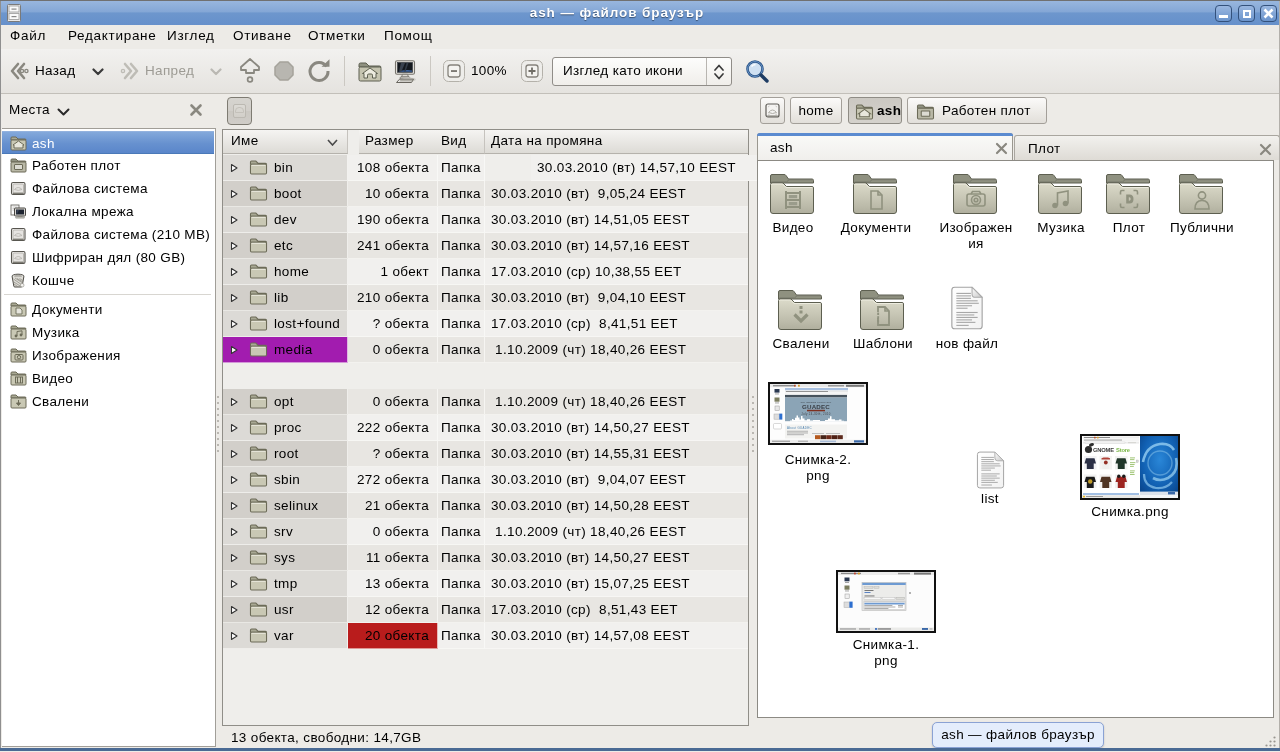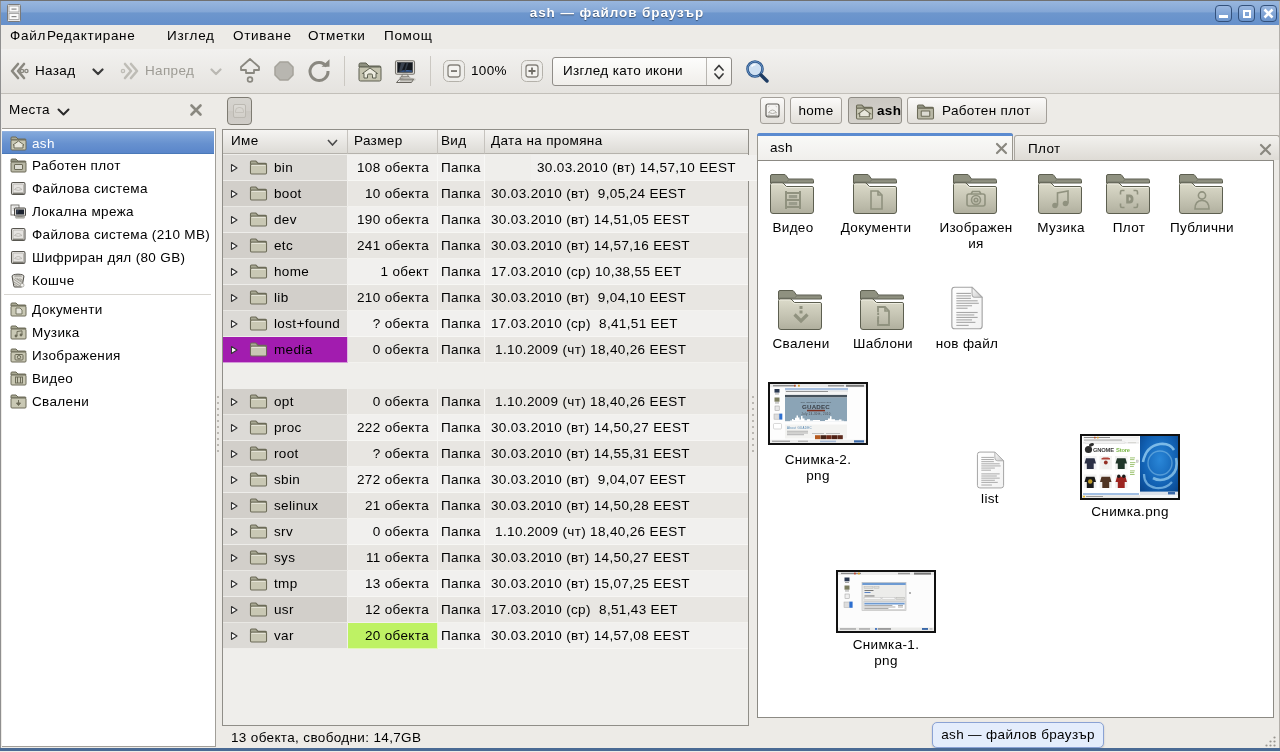--- a/index.html
+++ b/index.html
@@ -61,21 +61,21 @@
       <div style="position:absolute;left:4px;top:4px;width:8px;height:8px;border:2px solid #fff;"></div>
     </div>
   <div class="wbtn" style="left:1260px;">
     <svg width="15" height="15" style="position:absolute;left:0px;top:0px;">
         <path d="M3.5 3.5 L11.5 11.5 M11.5 3.5 L3.5 11.5" stroke="#fff" stroke-width="2.6"></path>
       </svg>
   </div>
 </div>
 <div class="menubar">
   <span style="left:10px;">Файл</span>
-  <span style="left:47px;">Редактиране</span>
+  <span style="left:68px;">Редактиране</span>
   <span style="left:167px;">Изглед</span>
   <span style="left:233px;">Отиване</span>
   <span style="left:308px;">Отметки</span>
   <span style="left:384px;">Помощ</span>
 </div>
 <div class="toolbar">
   <svg width="20" height="20" viewBox="0 0 20 20" style="position:absolute;left:9px;top:12px;">
     <path d="M9 3 L3 10 L9 17 M15 3 L9 10 L15 17" fill="none" stroke="#8a8880" stroke-width="2.6" stroke-linejoin="round" stroke-linecap="round"></path>
     <circle cx="13" cy="10" r="1.6" fill="none" stroke="#8a8880" stroke-width="1.4"></circle>
       <circle cx="17.4" cy="10" r="1.6" fill="none" stroke="#8a8880" stroke-width="1.4"></circle>
@@ -265,21 +265,21 @@
   <div style="position:absolute;left:7px;top:9px;width:9px;height:6px;border:1px solid #c4c1ba;border-radius:4px 4px 0 0;"></div>
 </div>
 
 <div class="midpane">
   <div class="lheader" style="left:0;width:125px;">
      <span style="position:absolute;left:8px;top:3px;">Име</span>
      <svg width="11" height="7" viewBox="0 0 11 7" style="position:absolute;left:104px;top:9px;">
         <path d="M1 1 L5.5 6 L10 1" fill="none" stroke="#4a4a4a" stroke-width="1.6"></path>
       </svg>
   </div>
-  <div class="lheader" style="left:125px;width:90px;">
+  <div class="lheader" style="left:136px;width:90px;">
       <span style="position:absolute;left:6px;top:3px;">Размер</span>
     </div>
   <div class="lheader" style="left:215px;width:47px;">
       <span style="position:absolute;left:3px;top:3px;">Вид</span>
     </div>
   <div class="lheader" style="left:262px;width:263px;border-right:none;">
       <span style="position:absolute;left:6px;top:3px;">Дата на промяна</span>
     </div>
 <div class="lrow" style="top:25px;">
 <div class="lname" style="background:#dcdad6;">
@@ -650,21 +650,21 @@
         </span>
         <span class="fico">
           <svg width="19" height="15" viewBox="0 0 17 14" style="">
 <path d="M1 4 L1 2 Q1 1 2 1 L6 1 L8 3 L15 3 Q16 3 16 4 Z" fill="#a8a893" stroke="#6c6b58" stroke-width="1"></path>
 <rect x="1" y="4" width="15" height="9" rx="1" fill="#c9c8b4" stroke="#6c6b58" stroke-width="1"></rect>
 <path d="M2 5 h13" stroke="#e8e7da" stroke-width="1"></path>
 </svg>
         </span>
         <span class="ntext">var</span>
 </div>
-<div class="lsize" style="background:#bef264;">20 обекта</div>
+<div class="lsize" style="background:#b91c1c;">20 обекта</div>
 <div class="lkind" style="background:#f1f0ee;">Папка</div>
 <div class="ldate" style="background:#f1f0ee;">30.03.2010 (вт) 14,57,08 EEST</div>
 </div>
 </div>
 
 <div class="pathbar">
   <div class="pbtn" style="left:10px;width:25px;">
     <svg width="15" height="15" viewBox="0 0 15 15" style="position:absolute;left:4px;top:5px;">
     <rect x="1" y="1" width="13" height="13" rx="2" fill="#f4f3f1" stroke="#5f5d58" stroke-width="1.2"></rect>
     <path d="M2.2 13.2 h10.6" stroke="#8a8881" stroke-width="1.6"></path>

